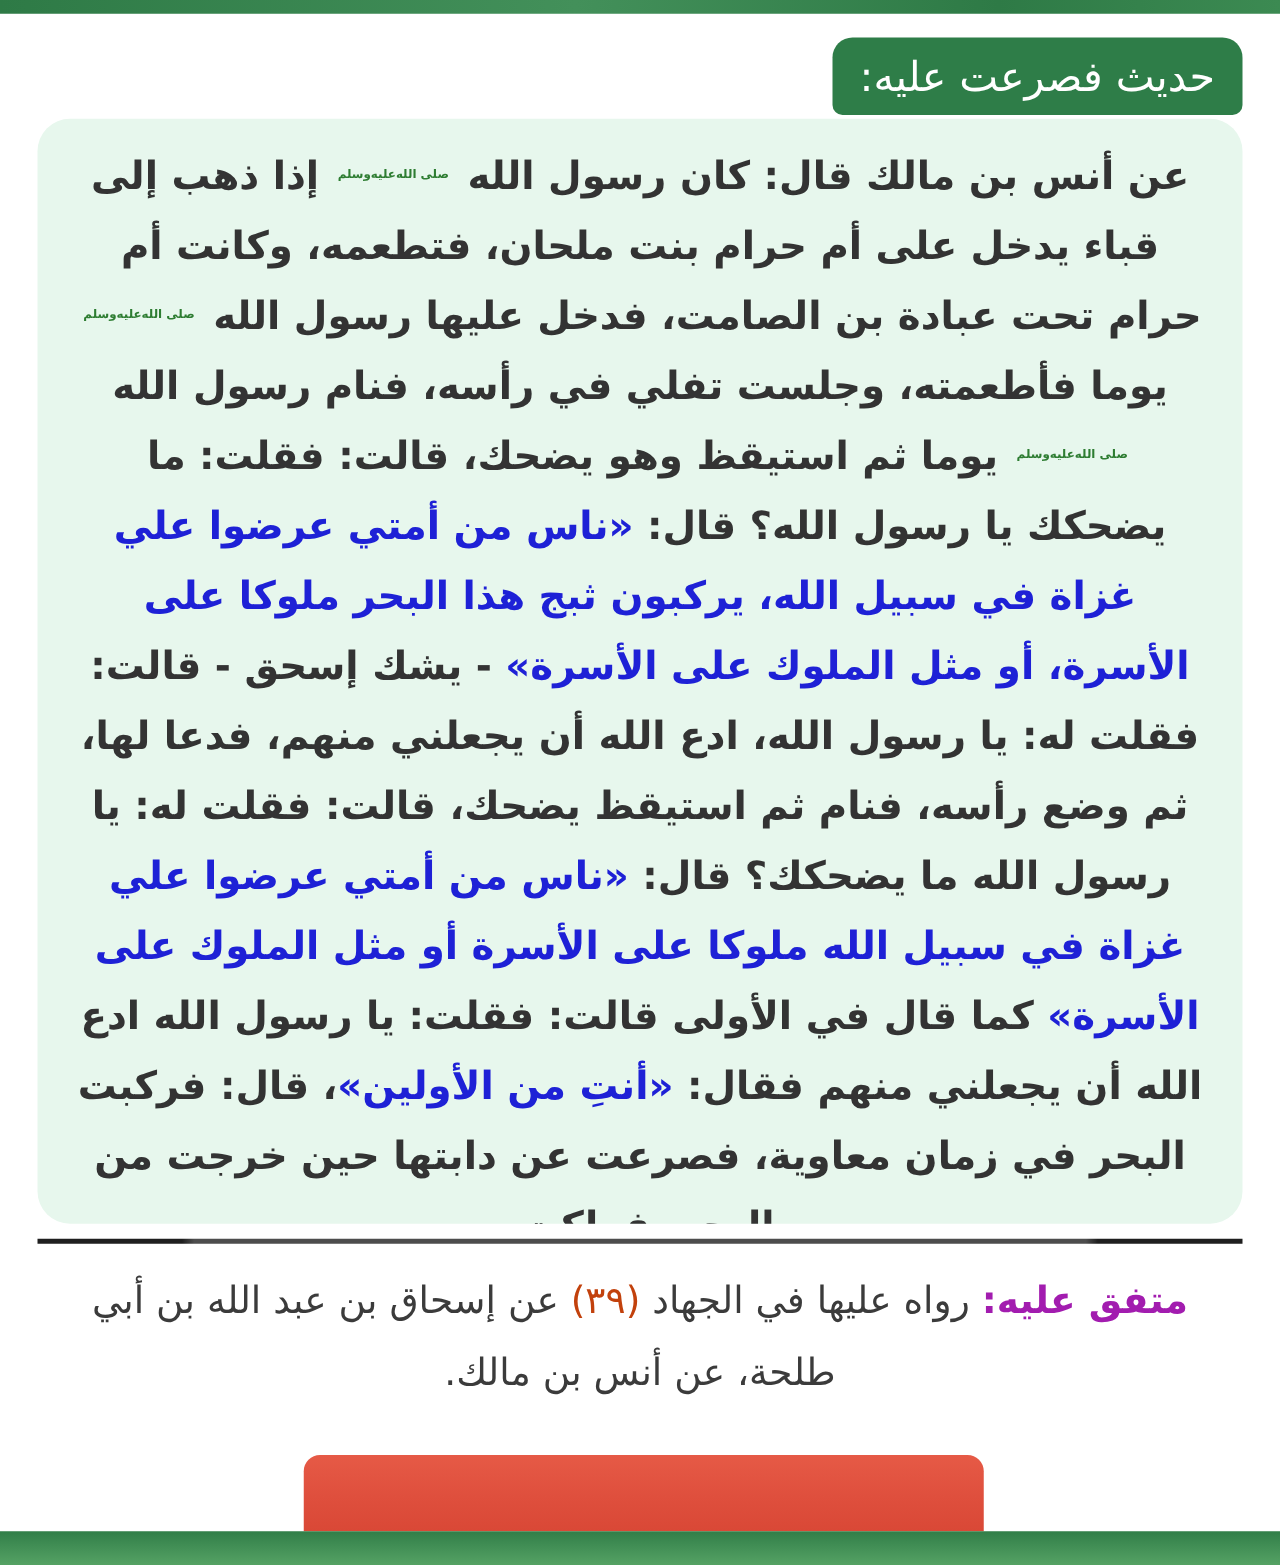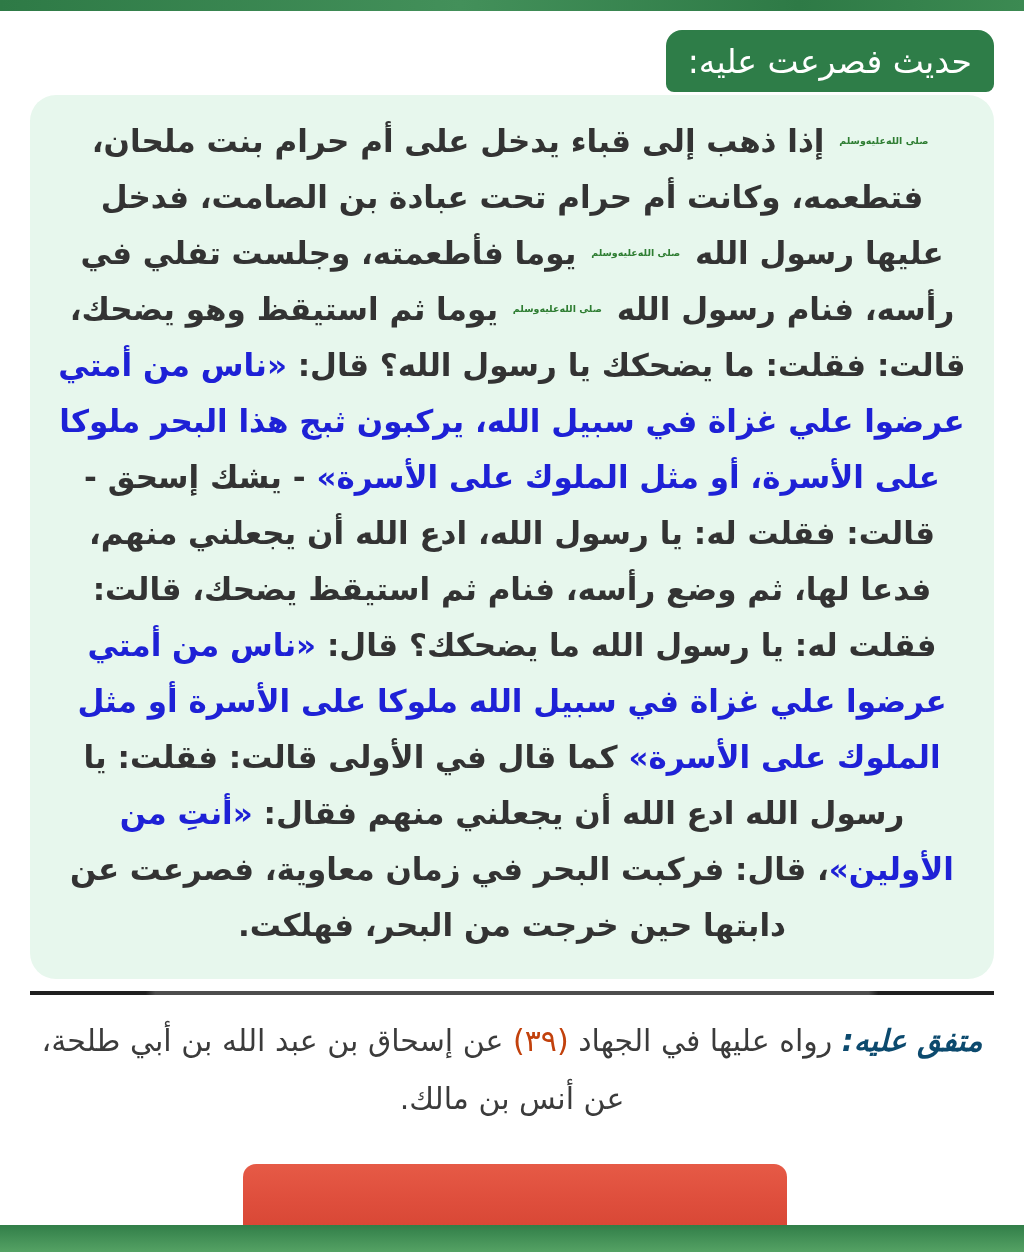--- a/index.html
+++ b/index.html
@@ -36,21 +36,21 @@
   }
   .divider{
     position:absolute;top:991px;left:30px;width:964px;height:4px;
     background:linear-gradient(90deg,#1f1f1f 0%,#1f1f1f 12%,#4d4d4d 13%,#4d4d4d 87%,#1f1f1f 88%,#1f1f1f 100%);
   }
   .takhrij{
     position:absolute;top:1012px;left:30px;width:964px;
     direction:rtl;text-align:center;
     font-size:30px;font-weight:400;line-height:58px;color:#3b3b3b;
   }
-  .grade{color:#0c4a6e;font-weight:700;font-style:italic;}
+  .grade{color:#a21caf;font-weight:700;}
   .hadith-number{color:#c2410c;}
   .site-button{
     position:absolute;top:1164px;left:243px;width:544px;height:61px;
     background:linear-gradient(180deg,#e65a46 0%,#df4f3d 55%,#d94836 100%);
     border-radius:13px 13px 0 0;
     display:flex;align-items:center;justify-content:center;gap:12px;
     direction:rtl;text-decoration:none;cursor:pointer;
   }
   .site-button span{color:#ffffff;font-size:30px;font-weight:400;white-space:nowrap;}
   .bottom-bar{
@@ -61,21 +61,21 @@
 </head>
 <body>
 
 <div class="top-bar"></div>
 
 <div class="badge">
   <span class="badge-label">حديث فصرعت عليه:</span>
 </div>
 
 <div class="hadith-card">
-  <p class="hadith-text"><span class="saw">
+  <p class="hadith-text"><span class="seg-dark">عن أنس بن مالك قال: كان رسول الله </span><span class="saw">
         <span>صلى الله</span>
         <span>عليه</span>
         <span>وسلم</span>
       </span><span class="seg-dark"> إذا ذهب إلى قباء يدخل على أم حرام بنت ملحان، فتطعمه، وكانت أم حرام تحت عبادة بن الصامت، فدخل عليها رسول الله </span><span class="saw">
         <span>صلى الله</span>
         <span>عليه</span>
         <span>وسلم</span>
       </span><span class="seg-dark"> يوما فأطعمته، وجلست تفلي في رأسه، فنام رسول الله </span><span class="saw">
         <span>صلى الله</span>
         <span>عليه</span>

